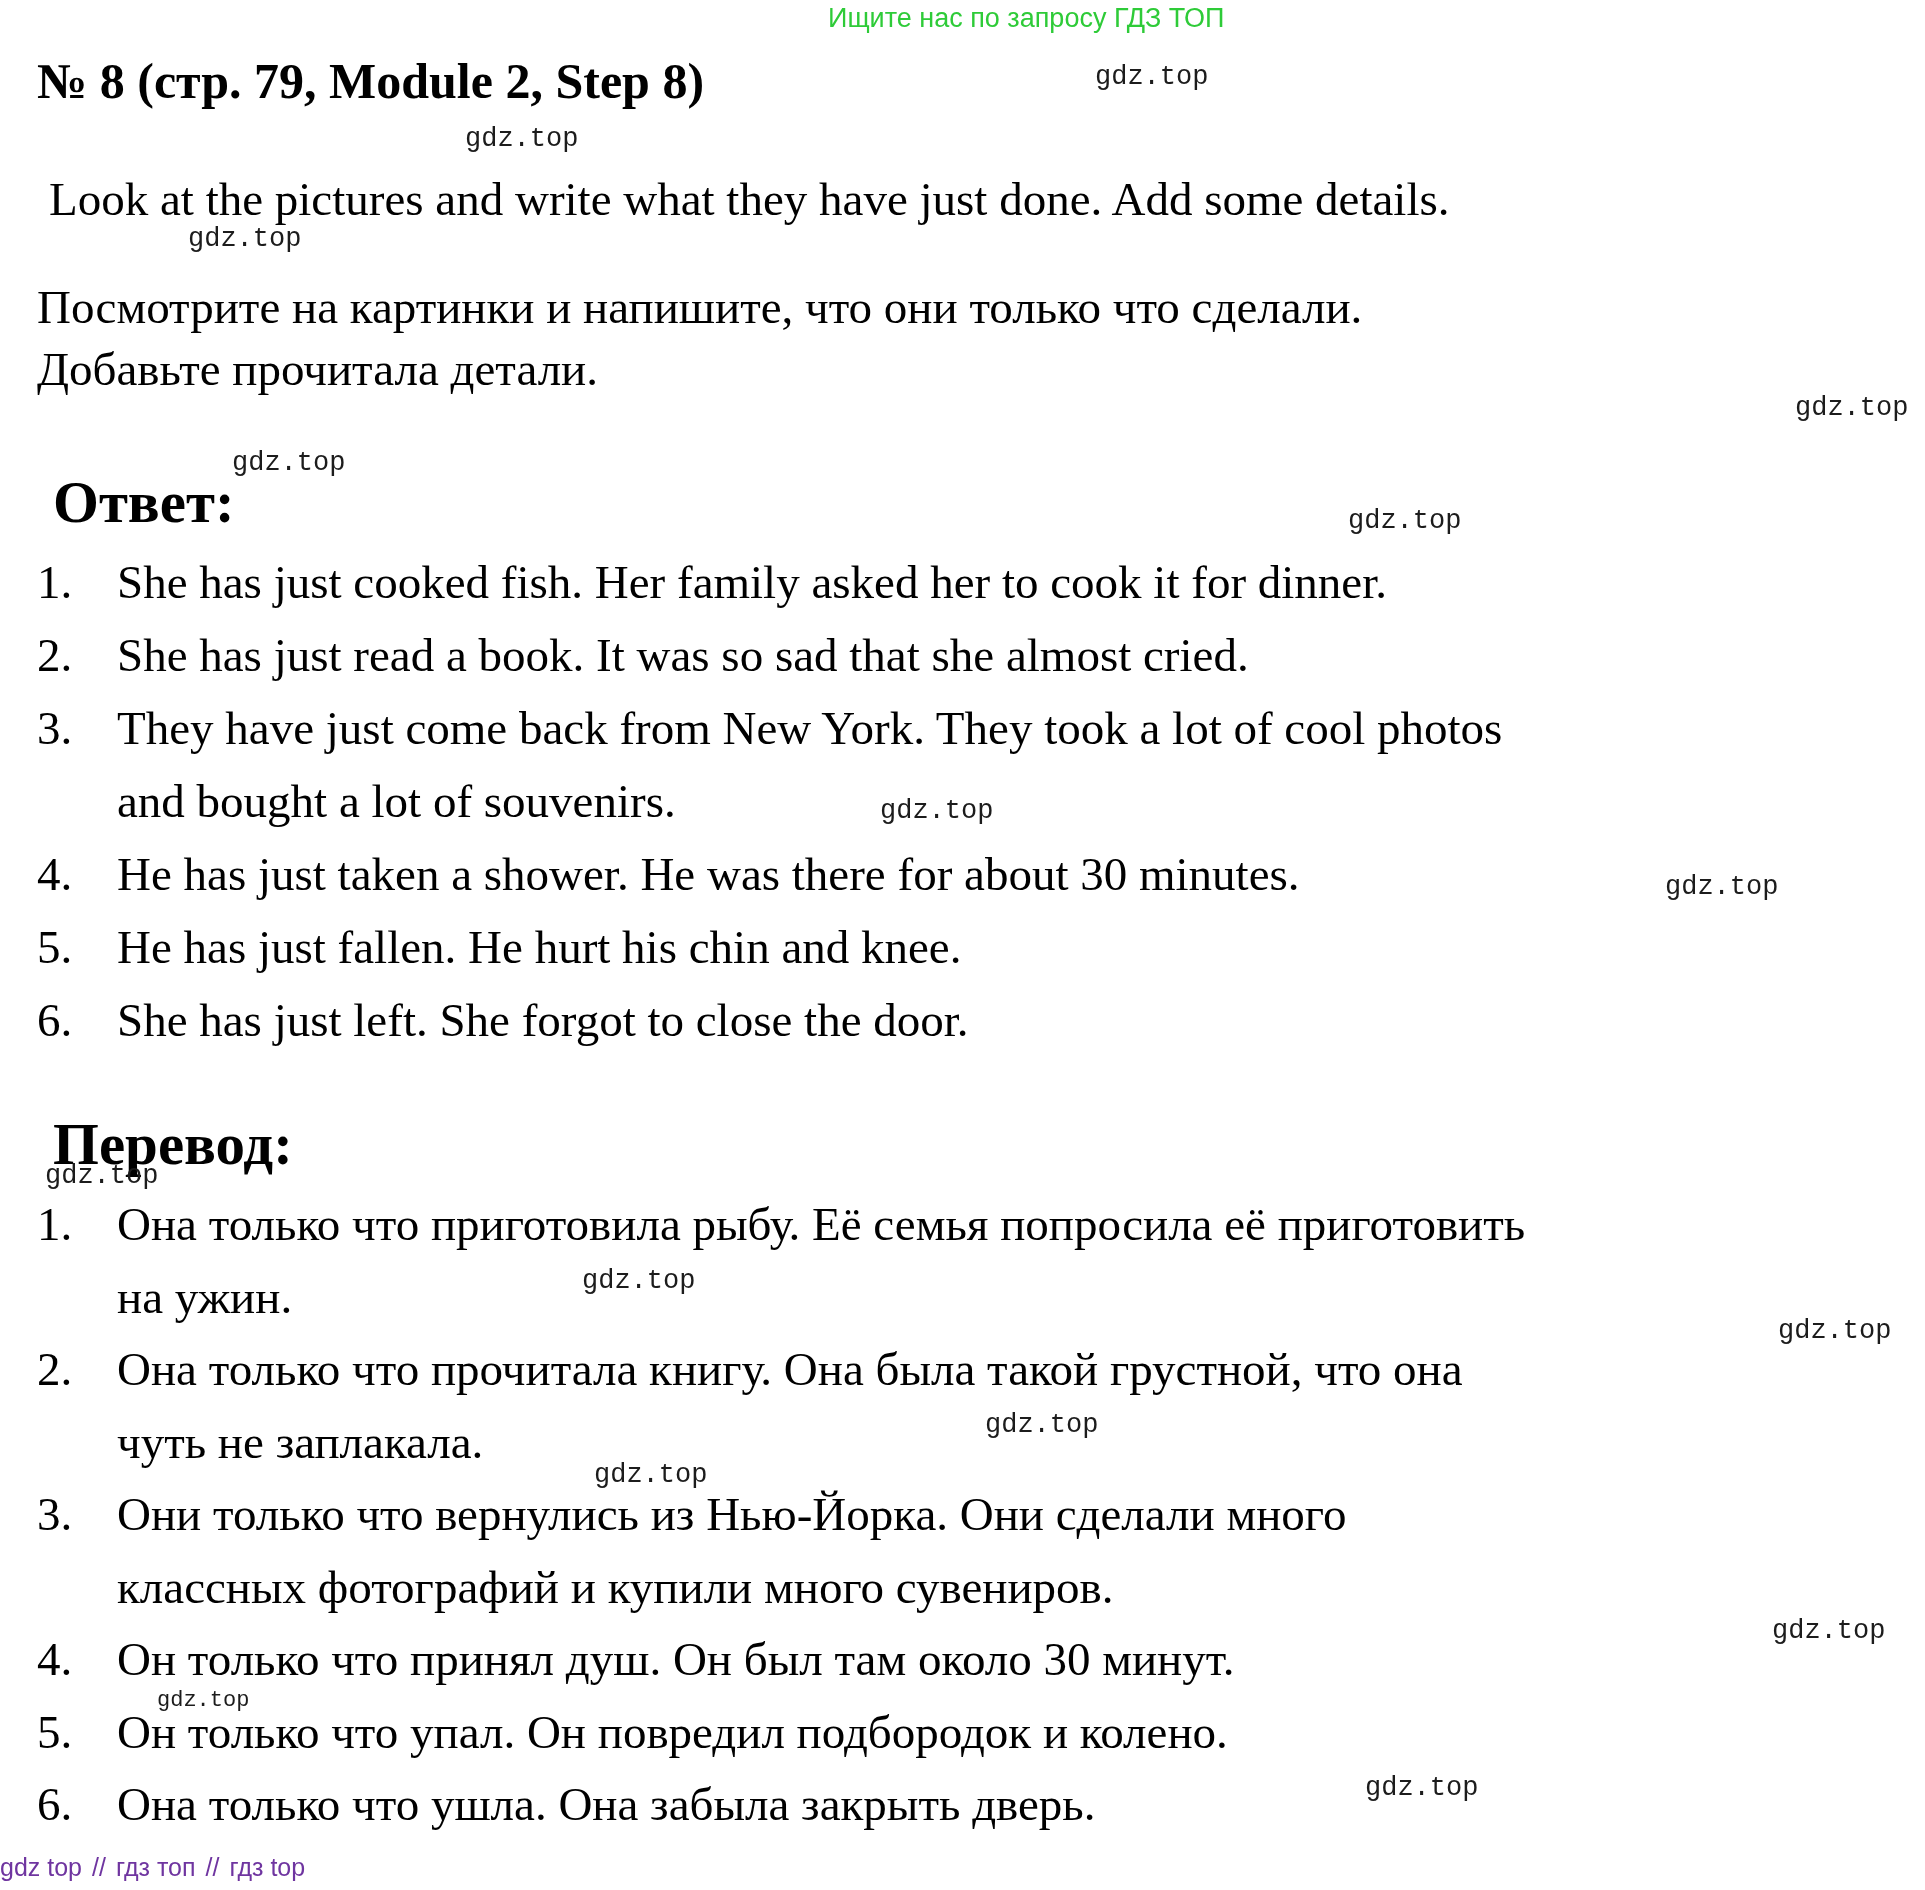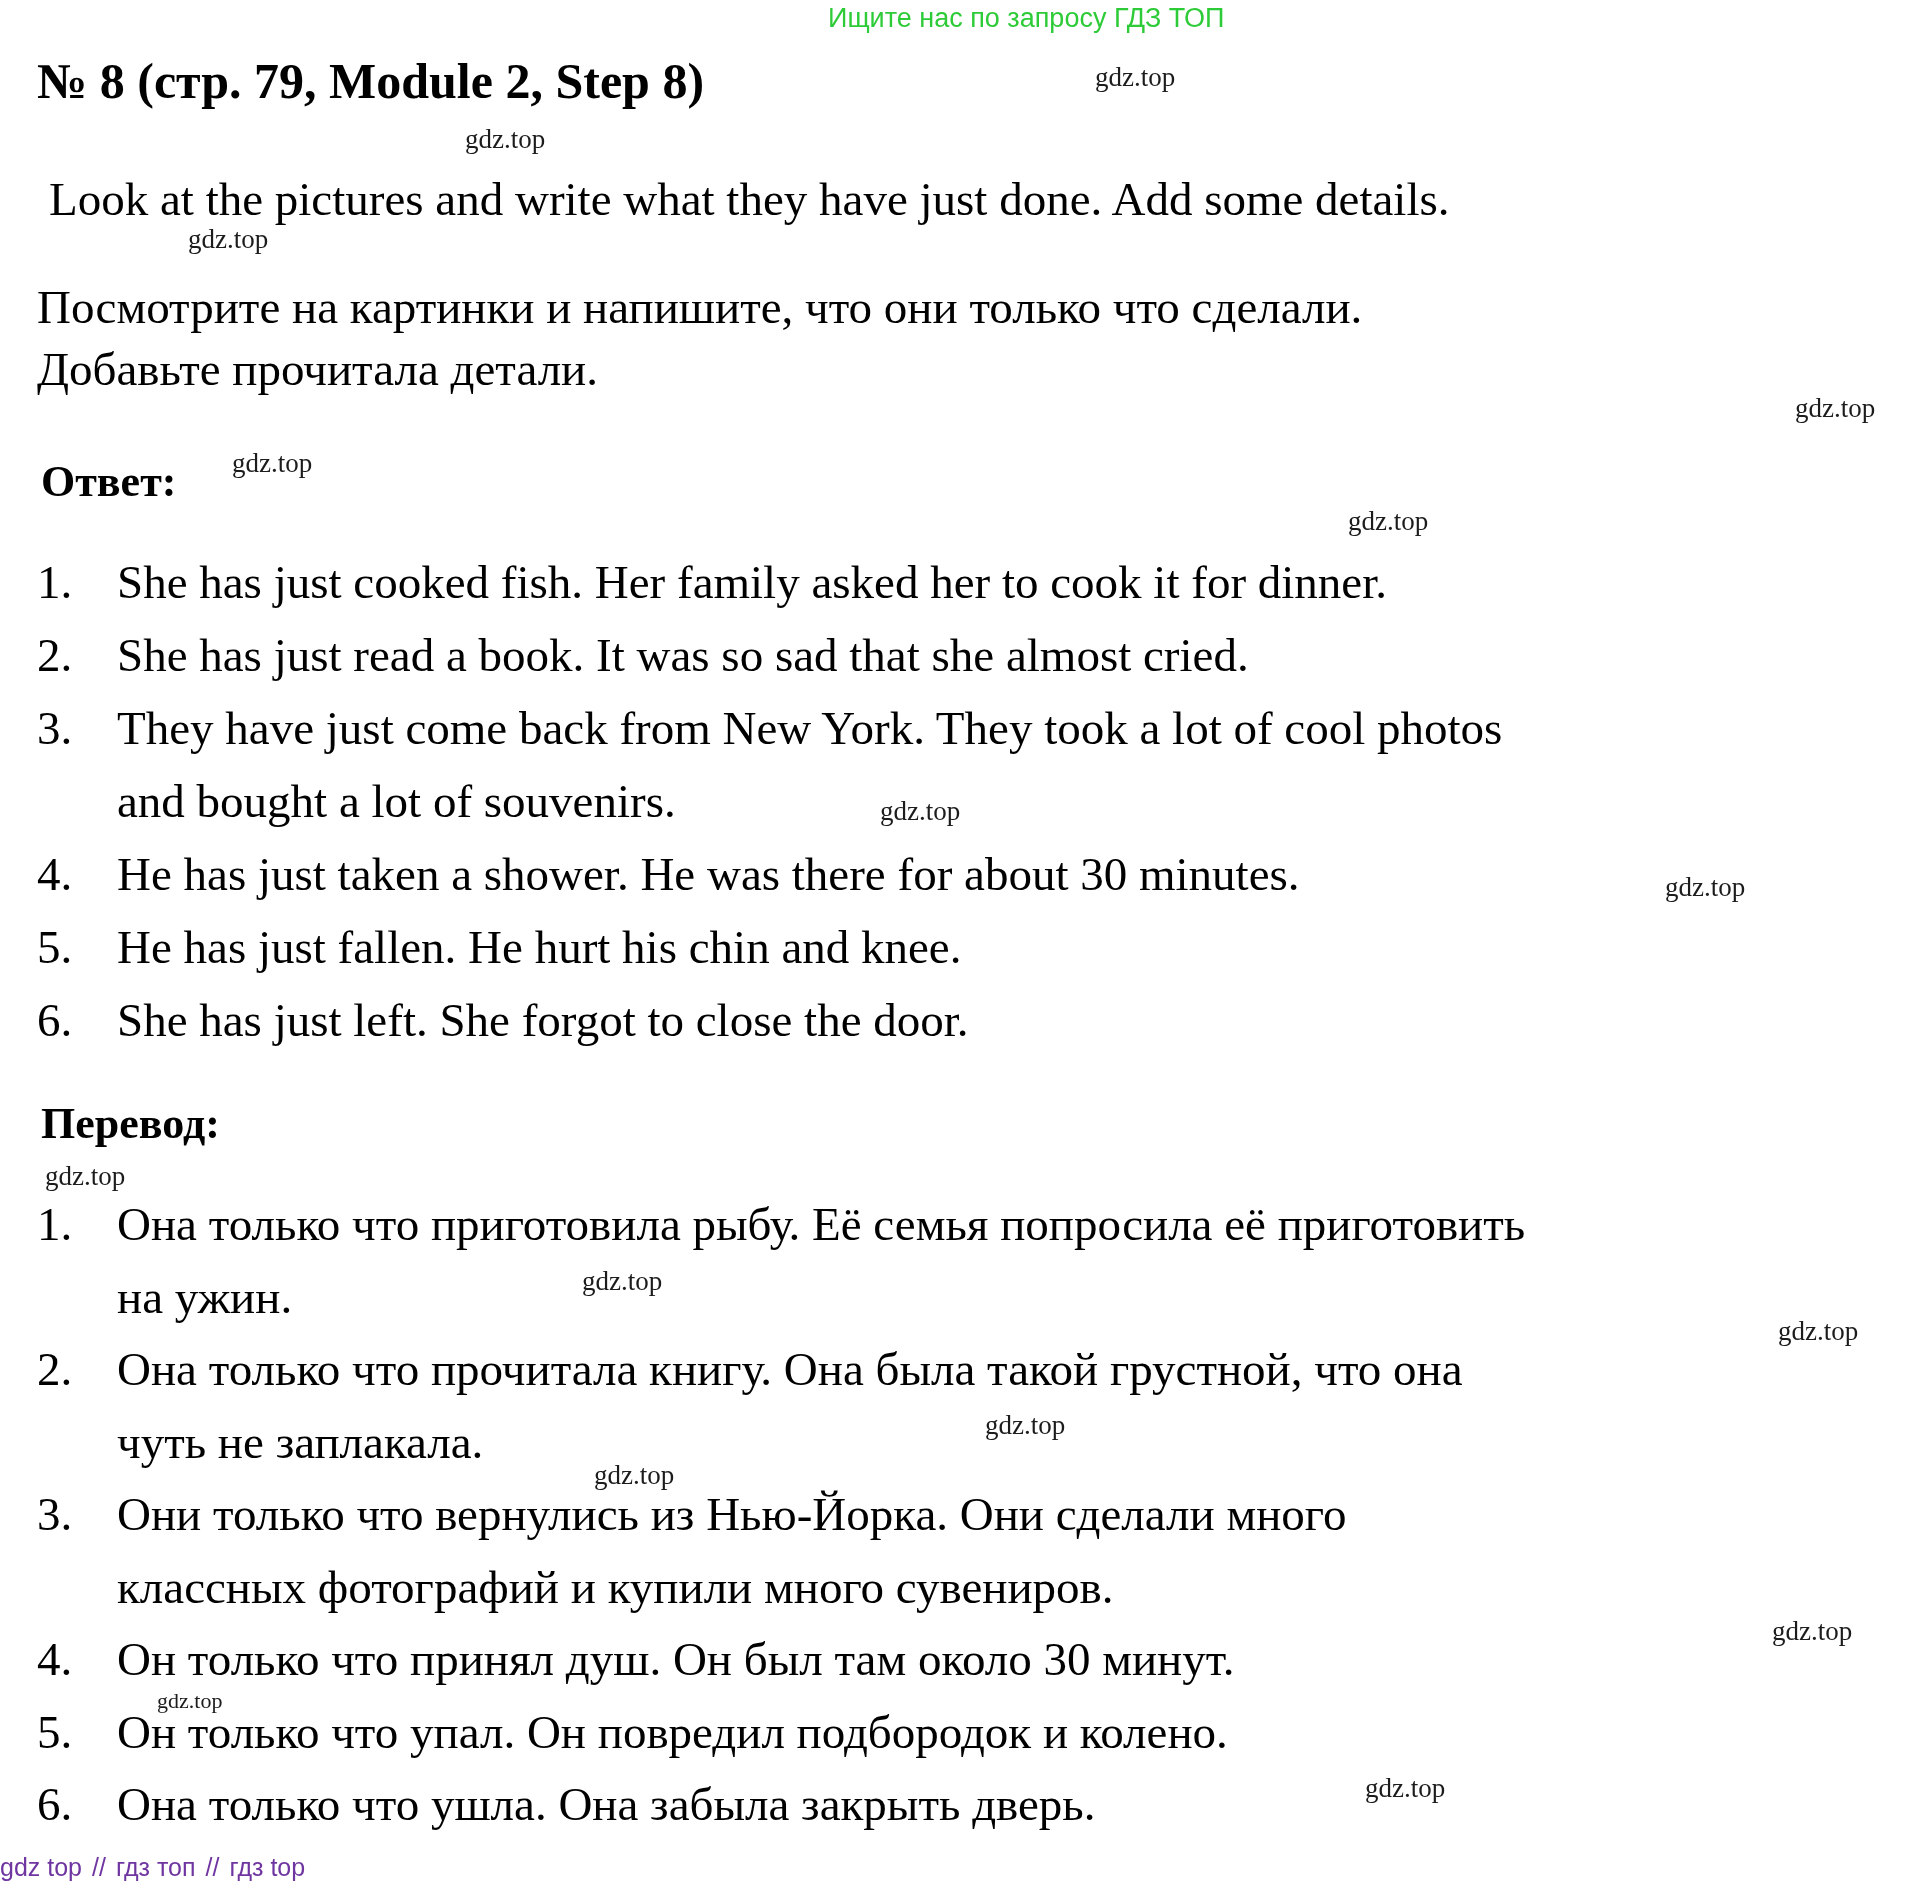--- a/index.html
+++ b/index.html
@@ -19,22 +19,22 @@
     font-size: 27px; color: #2ecb38;
     white-space: nowrap;
   }
   
   .title {
     left: 37px; top: 52px;
     font-size: 50px; font-weight: 700;
     white-space: nowrap; margin: 0;
   }
   .section-label {
-    font-size: 44px; font-weight: 700;
-    white-space: nowrap; margin: 4px;
+    font-size: 59px; font-weight: 700;
+    white-space: nowrap; margin: 16px;
   }
   
   .task-en {
     left: 37px; top: 160px;
     font-size: 47px; white-space: nowrap; margin: 12px;
   }
   .task-ru {
     left: 37px; top: 276px;
     font-size: 47px; line-height: 62px;
     white-space: nowrap; margin: 0;
@@ -42,21 +42,21 @@
   
   .list { left: 37px; font-size: 47px; }
   .list .row { display: flex; align-items: flex-start; }
   .list .num { flex: 0 0 80px; }
   .list .txt { white-space: nowrap; }
   .list-en { top: 546px; line-height: 73px; }
   .list-ru { top: 1188px; line-height: 72.5px; }
   
   .wm {
     position: absolute;
-    font-family: Liberation Serif, serif;
+    font-family: Liberation Mono, monospace;
     font-size: 27px; color: #1c1c1c;
     white-space: nowrap;
   }
   .wm-small { font-size: 22px; }
   
   .footer {
     left: 0; right: 0; top: 1853px;
     text-align: left;
     font-family: "Liberation Sans", sans-serif;
     font-size: 25px; color: #6f35a0;

